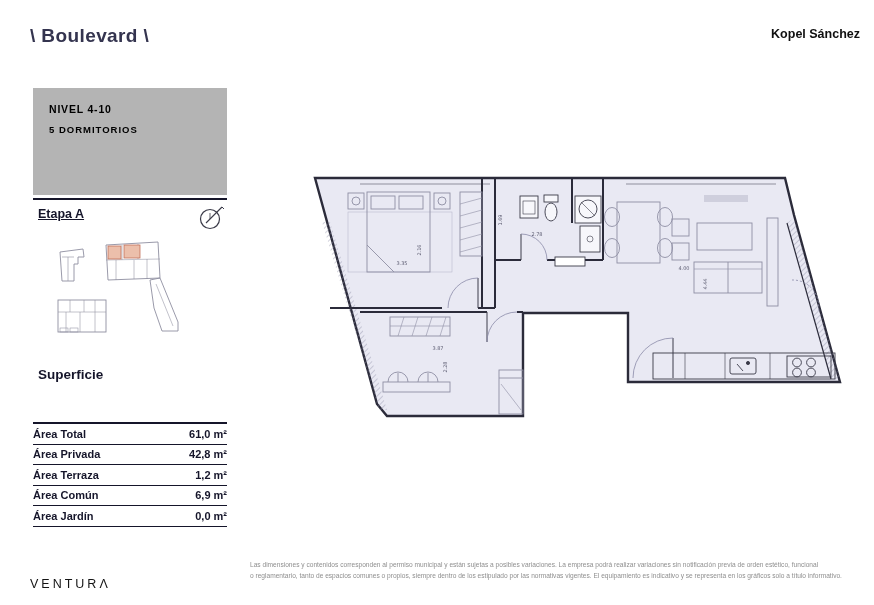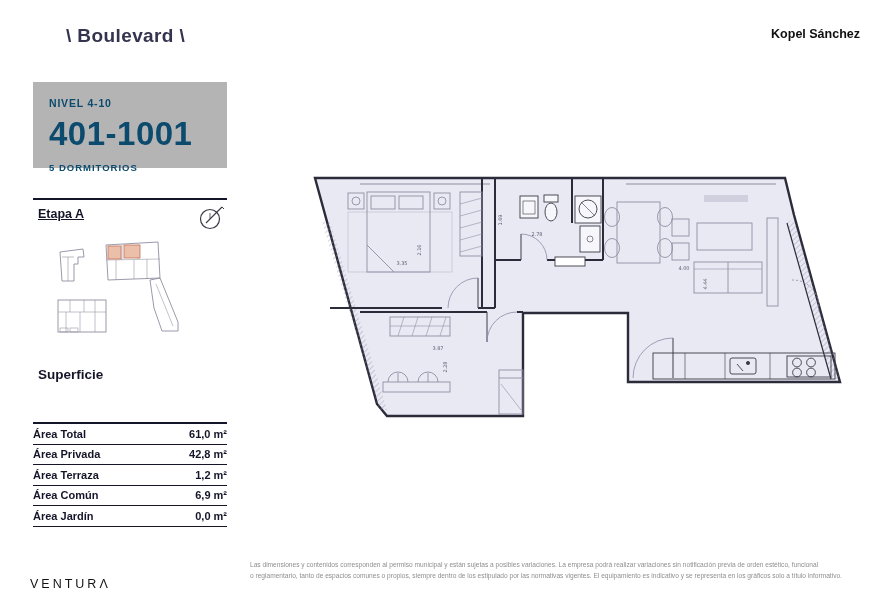--- a/index.html
+++ b/index.html
@@ -1,23 +1,23 @@
 <!DOCTYPE html>
 <html><head>
 <meta charset="utf-8">
 <style>
   html,body{margin:0;padding:0;background:#fff;}
   .page{position:relative;width:874px;height:605px;background:#ffffff;
         font-family:"Liberation Sans",sans-serif;overflow:hidden;color:#1c1c30;}
   .abs{position:absolute;}
 
-  .logo{left:30px;top:25px;font-size:19px;font-weight:600;letter-spacing:.4px;color:#34344f;margin-left:36px;}
+  .logo{left:30px;top:25px;font-size:19px;font-weight:600;letter-spacing:.4px;color:#34344f;}
   .brand{right:14px;top:27px;font-size:12.5px;font-weight:700;color:#101010;}
 
-  .unit-card{left:33px;top:82px;width:194px;height:86px;background:#b4b4b4;color:#0c4a6e;
+  .unit-card{left:33px;top:88px;width:194px;height:107px;background:#b4b4b4;color:#000000;
              box-sizing:border-box;padding:15px 0 0 16px;}
   .unit-level{font-size:10.5px;font-weight:600;letter-spacing:.8px;}
   .unit-number{font-size:33px;font-weight:600;letter-spacing:.5px;margin-top:6px;}
   .unit-type{font-size:9.5px;font-weight:600;letter-spacing:1px;margin-top:9px;}
 
   .divider{left:33px;top:198px;width:194px;border-top:2px solid #15152a;}
   .etapa{left:38px;top:207px;font-size:12.5px;font-weight:700;color:#15152a;text-decoration:underline;}
 
   .surface-title{left:38px;top:367px;font-size:13.5px;font-weight:700;color:#15152a;}
   .surface-table{left:33px;top:390px;width:194px;margin-top:32px;}
@@ -36,21 +36,20 @@
 </head>
 <body>
 
 <div class="page">
 
   <div class="abs logo">\ Boulevard \</div>
   <div class="abs brand">Kopel Sánchez</div>
 
   <div class="abs unit-card">
     <div class="unit-level">NIVEL 4-10</div>
-    <div class="unit-number">401-1001</div>
     <div class="unit-type">5 DORMITORIOS</div>
   </div>
 
   <div class="abs divider"></div>
   <div class="abs etapa">Etapa A</div>
 
   <svg class="abs" style="left:197px;top:202px;" width="32" height="32" viewBox="0 0 32 32">
     <circle cx="13" cy="17" r="9.5" fill="none" stroke="#3a3a48" stroke-width="1.2"></circle>
     <line x1="9" y1="21" x2="25" y2="5" stroke="#3a3a48" stroke-width="1.1"></line>
     <line x1="25" y1="5" x2="27" y2="7" stroke="#3a3a48" stroke-width="1"></line>

